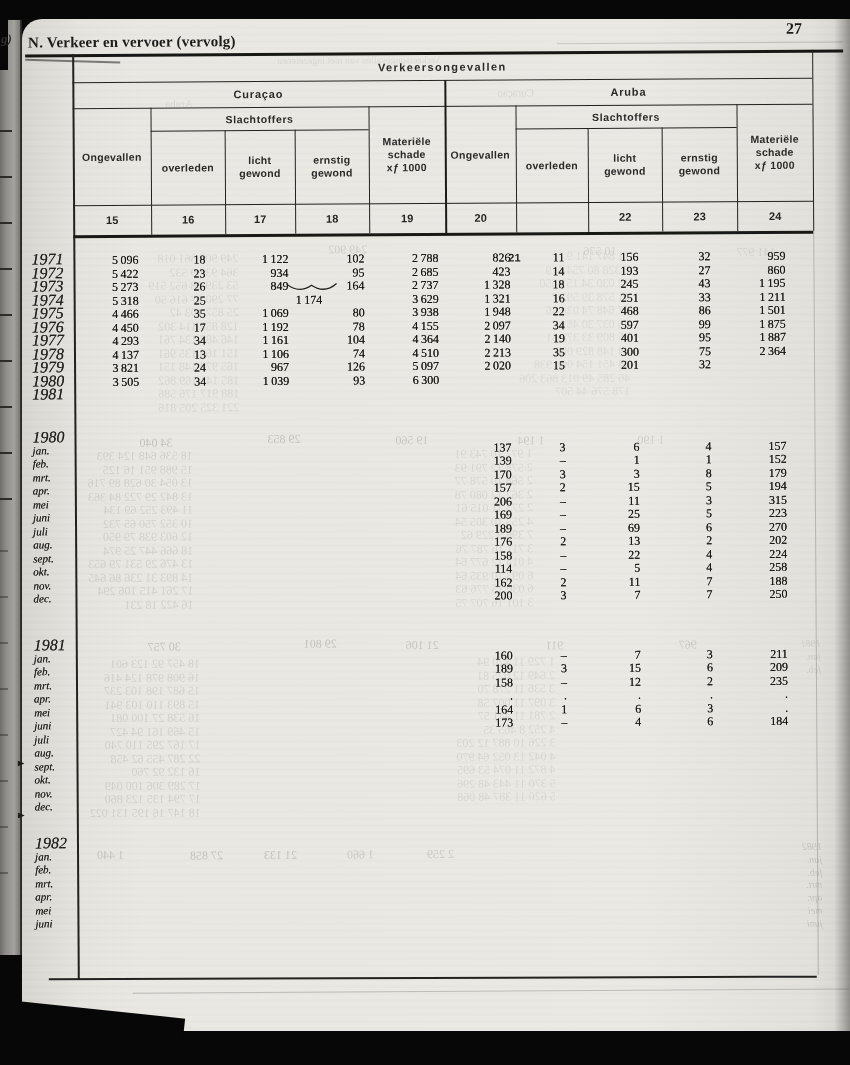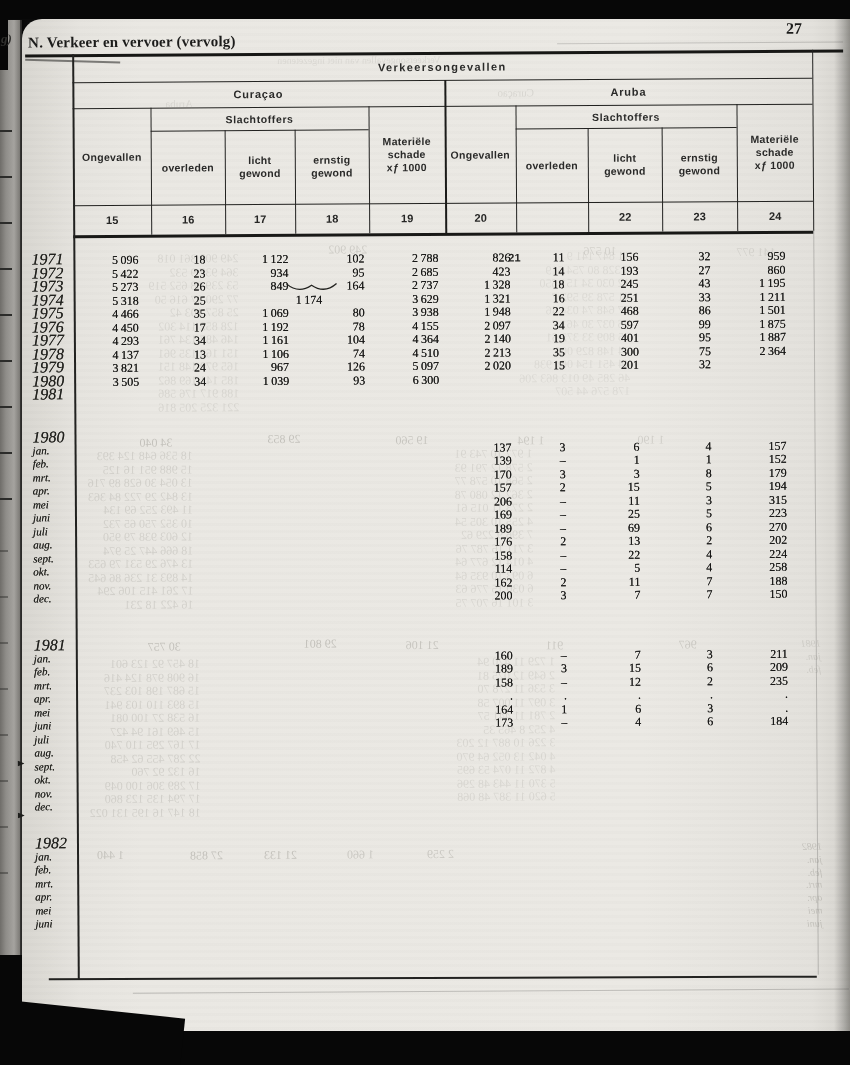--- a/index.html
+++ b/index.html
@@ -158,21 +158,21 @@
         <div class="trow mo"><span class="rlabel">feb.</span><span class="tcell c0"></span><span class="tcell c1"></span><span class="tcell c2"></span><span class="tcell c3"></span><span class="tcell c4"></span><span class="tcell c5">139</span><span class="tcell c6">–</span><span class="tcell c7">1</span><span class="tcell c8">1</span><span class="tcell c9">152</span></div>
         <div class="trow mo"><span class="rlabel">mrt.</span><span class="tcell c0"></span><span class="tcell c1"></span><span class="tcell c2"></span><span class="tcell c3"></span><span class="tcell c4"></span><span class="tcell c5">170</span><span class="tcell c6">3</span><span class="tcell c7">3</span><span class="tcell c8">8</span><span class="tcell c9">179</span></div>
         <div class="trow mo"><span class="rlabel">apr.</span><span class="tcell c0"></span><span class="tcell c1"></span><span class="tcell c2"></span><span class="tcell c3"></span><span class="tcell c4"></span><span class="tcell c5">157</span><span class="tcell c6">2</span><span class="tcell c7">15</span><span class="tcell c8">5</span><span class="tcell c9">194</span></div>
         <div class="trow mo"><span class="rlabel">mei</span><span class="tcell c0"></span><span class="tcell c1"></span><span class="tcell c2"></span><span class="tcell c3"></span><span class="tcell c4"></span><span class="tcell c5">206</span><span class="tcell c6">–</span><span class="tcell c7">11</span><span class="tcell c8">3</span><span class="tcell c9">315</span></div>
         <div class="trow mo"><span class="rlabel">juni</span><span class="tcell c0"></span><span class="tcell c1"></span><span class="tcell c2"></span><span class="tcell c3"></span><span class="tcell c4"></span><span class="tcell c5">169</span><span class="tcell c6">–</span><span class="tcell c7">25</span><span class="tcell c8">5</span><span class="tcell c9">223</span></div>
         <div class="trow mo"><span class="rlabel">juli</span><span class="tcell c0"></span><span class="tcell c1"></span><span class="tcell c2"></span><span class="tcell c3"></span><span class="tcell c4"></span><span class="tcell c5">189</span><span class="tcell c6">–</span><span class="tcell c7">69</span><span class="tcell c8">6</span><span class="tcell c9">270</span></div>
         <div class="trow mo"><span class="rlabel">aug.</span><span class="tcell c0"></span><span class="tcell c1"></span><span class="tcell c2"></span><span class="tcell c3"></span><span class="tcell c4"></span><span class="tcell c5">176</span><span class="tcell c6">2</span><span class="tcell c7">13</span><span class="tcell c8">2</span><span class="tcell c9">202</span></div>
         <div class="trow mo"><span class="rlabel">sept.</span><span class="tcell c0"></span><span class="tcell c1"></span><span class="tcell c2"></span><span class="tcell c3"></span><span class="tcell c4"></span><span class="tcell c5">158</span><span class="tcell c6">–</span><span class="tcell c7">22</span><span class="tcell c8">4</span><span class="tcell c9">224</span></div>
         <div class="trow mo"><span class="rlabel">okt.</span><span class="tcell c0"></span><span class="tcell c1"></span><span class="tcell c2"></span><span class="tcell c3"></span><span class="tcell c4"></span><span class="tcell c5">114</span><span class="tcell c6">–</span><span class="tcell c7">5</span><span class="tcell c8">4</span><span class="tcell c9">258</span></div>
         <div class="trow mo"><span class="rlabel">nov.</span><span class="tcell c0"></span><span class="tcell c1"></span><span class="tcell c2"></span><span class="tcell c3"></span><span class="tcell c4"></span><span class="tcell c5">162</span><span class="tcell c6">2</span><span class="tcell c7">11</span><span class="tcell c8">7</span><span class="tcell c9">188</span></div>
-        <div class="trow mo"><span class="rlabel">dec.</span><span class="tcell c0"></span><span class="tcell c1"></span><span class="tcell c2"></span><span class="tcell c3"></span><span class="tcell c4"></span><span class="tcell c5">200</span><span class="tcell c6">3</span><span class="tcell c7">7</span><span class="tcell c8">7</span><span class="tcell c9">150</span></div>
+        <div class="trow mo"><span class="rlabel">dec.</span><span class="tcell c0"></span><span class="tcell c1"></span><span class="tcell c2"></span><span class="tcell c3"></span><span class="tcell c4"></span><span class="tcell c5">200</span><span class="tcell c6">3</span><span class="tcell c7">7</span><span class="tcell c8">7</span><span class="tcell c9">250</span></div>
       </div>
     <div class="rows-block" style="top:636px;">
         <div class="trow yr"><span class="rlabel">1981</span></div>
         <div class="trow mo"><span class="rlabel">jan.</span><span class="tcell c0"></span><span class="tcell c1"></span><span class="tcell c2"></span><span class="tcell c3"></span><span class="tcell c4"></span><span class="tcell c5">160</span><span class="tcell c6">–</span><span class="tcell c7">7</span><span class="tcell c8">3</span><span class="tcell c9">211</span></div>
         <div class="trow mo"><span class="rlabel">feb.</span><span class="tcell c0"></span><span class="tcell c1"></span><span class="tcell c2"></span><span class="tcell c3"></span><span class="tcell c4"></span><span class="tcell c5">189</span><span class="tcell c6">3</span><span class="tcell c7">15</span><span class="tcell c8">6</span><span class="tcell c9">209</span></div>
         <div class="trow mo"><span class="rlabel">mrt.</span><span class="tcell c0"></span><span class="tcell c1"></span><span class="tcell c2"></span><span class="tcell c3"></span><span class="tcell c4"></span><span class="tcell c5">158</span><span class="tcell c6">–</span><span class="tcell c7">12</span><span class="tcell c8">2</span><span class="tcell c9">235</span></div>
         <div class="trow mo"><span class="rlabel">apr.</span><span class="tcell c0"></span><span class="tcell c1"></span><span class="tcell c2"></span><span class="tcell c3"></span><span class="tcell c4"></span><span class="tcell c5">.</span><span class="tcell c6">.</span><span class="tcell c7">.</span><span class="tcell c8">.</span><span class="tcell c9">.</span></div>
         <div class="trow mo"><span class="rlabel">mei</span><span class="tcell c0"></span><span class="tcell c1"></span><span class="tcell c2"></span><span class="tcell c3"></span><span class="tcell c4"></span><span class="tcell c5">164</span><span class="tcell c6">1</span><span class="tcell c7">6</span><span class="tcell c8">3</span><span class="tcell c9">.</span></div>
         <div class="trow mo"><span class="rlabel">juni</span><span class="tcell c0"></span><span class="tcell c1"></span><span class="tcell c2"></span><span class="tcell c3"></span><span class="tcell c4"></span><span class="tcell c5">173</span><span class="tcell c6">–</span><span class="tcell c7">4</span><span class="tcell c8">6</span><span class="tcell c9">184</span></div>
         <div class="trow mo"><span class="rlabel">juli</span><span class="tcell c0"></span><span class="tcell c1"></span><span class="tcell c2"></span><span class="tcell c3"></span><span class="tcell c4"></span><span class="tcell c5"></span><span class="tcell c6"></span><span class="tcell c7"></span><span class="tcell c8"></span><span class="tcell c9"></span></div>

